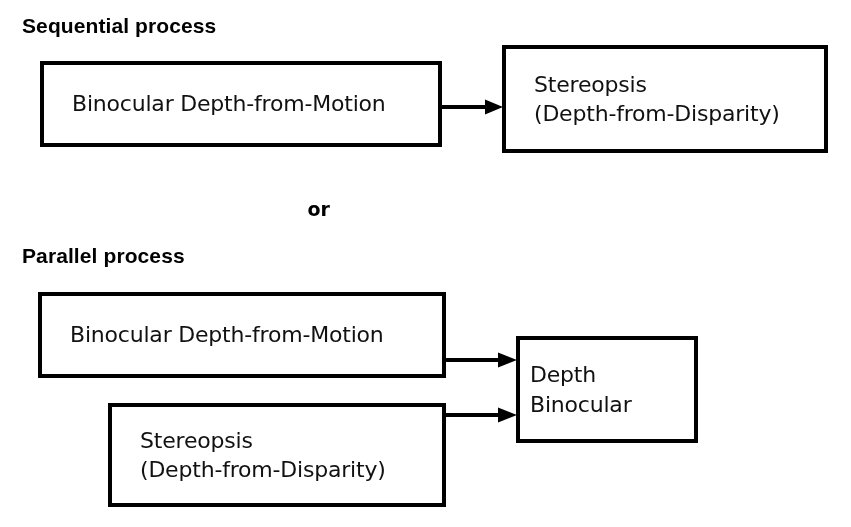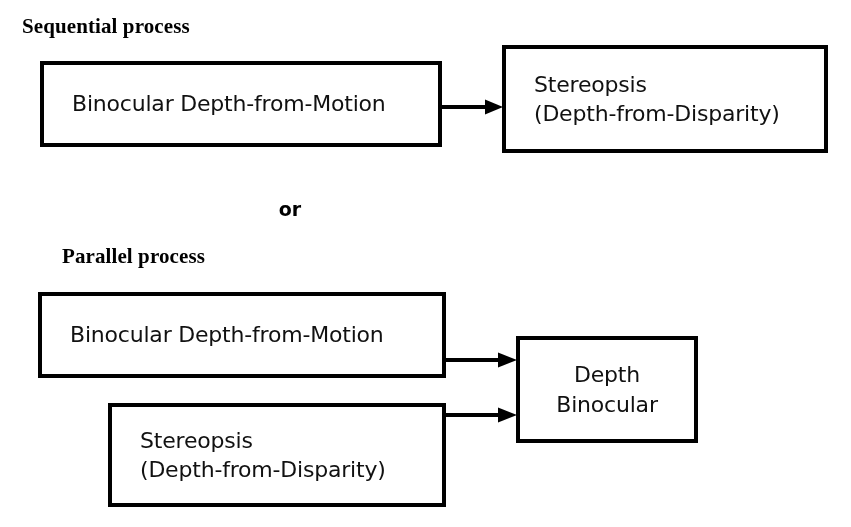--- a/index.html
+++ b/index.html
@@ -13,35 +13,35 @@
   }
   #canvas {
     position: relative;
     width: 851px;
     height: 527px;
     background: #ffffff;
     overflow: hidden;
   }
   .heading {
     position: absolute;
-    font-family: Liberation Serif, serif;
+    font-family: Liberation Sans, sans-serif;
     font-weight: bold;
     font-size: 21px;
     color: #000000;
     letter-spacing: 0.1px;
     white-space: nowrap;
   }
   .connector-label {
     position: absolute;
     font-family: "DejaVu Sans", sans-serif;
     font-weight: bold;
     font-size: 19px;
     color: #000000;
     white-space: nowrap;
-    text-align: center;
+    text-align: right;
   }
   .node-box {
     position: absolute;
     box-sizing: border-box;
     border: 4px solid #000000;
     background: #ffffff;
     display: flex;
     flex-direction: column;
     justify-content: center;
   }
@@ -51,21 +51,20 @@
     line-height: 1.32;
     color: #111111;
     letter-spacing: -0.2px;
     white-space: nowrap;
   }
   .align-left .node-text {
     text-align: left;
     padding-left: 28px;
   }
   .align-center .node-text {
-    text-align: center;
     padding: 0 10px;
   }
   .arrow {
     position: absolute;
     height: 16px;
   }
   .arrow svg {
     display: block;
     overflow: visible;
   }
@@ -88,21 +87,21 @@
     </svg>
   </div>
 
   <div class="node-box align-left" style="left:502px; top:45px; width:326px; height:108px;">
     <div class="node-text">Stereopsis</div>
     <div class="node-text">(Depth-from-Disparity)</div>
   </div>
 
   <div class="connector-label" style="left:250px; top:198px; width:80px;">or</div>
 
-  <div class="heading" style="left:22px; top:244px;margin-left:40px;">Parallel process</div>
+  <div class="heading" style="left:22px; top:244px;">Parallel process</div>
 
   <div class="node-box align-left" style="left:38px; top:292px; width:408px; height:86px;">
     <div class="node-text">Binocular Depth-from-Motion</div>
   </div>
 
   <div class="node-box align-left" style="left:108px; top:403px; width:338px; height:104px;">
     <div class="node-text">Stereopsis</div>
     <div class="node-text">(Depth-from-Disparity)</div>
   </div>
 

